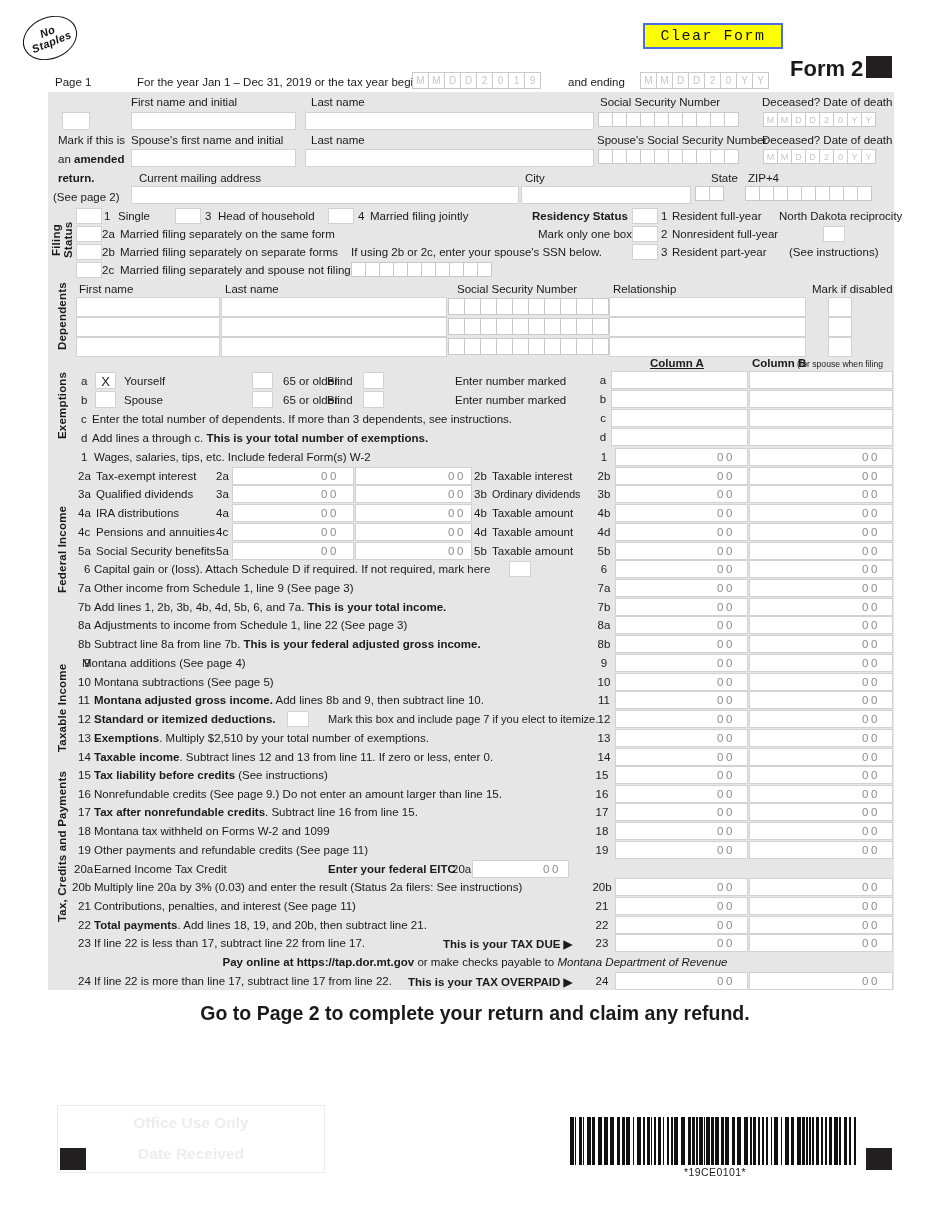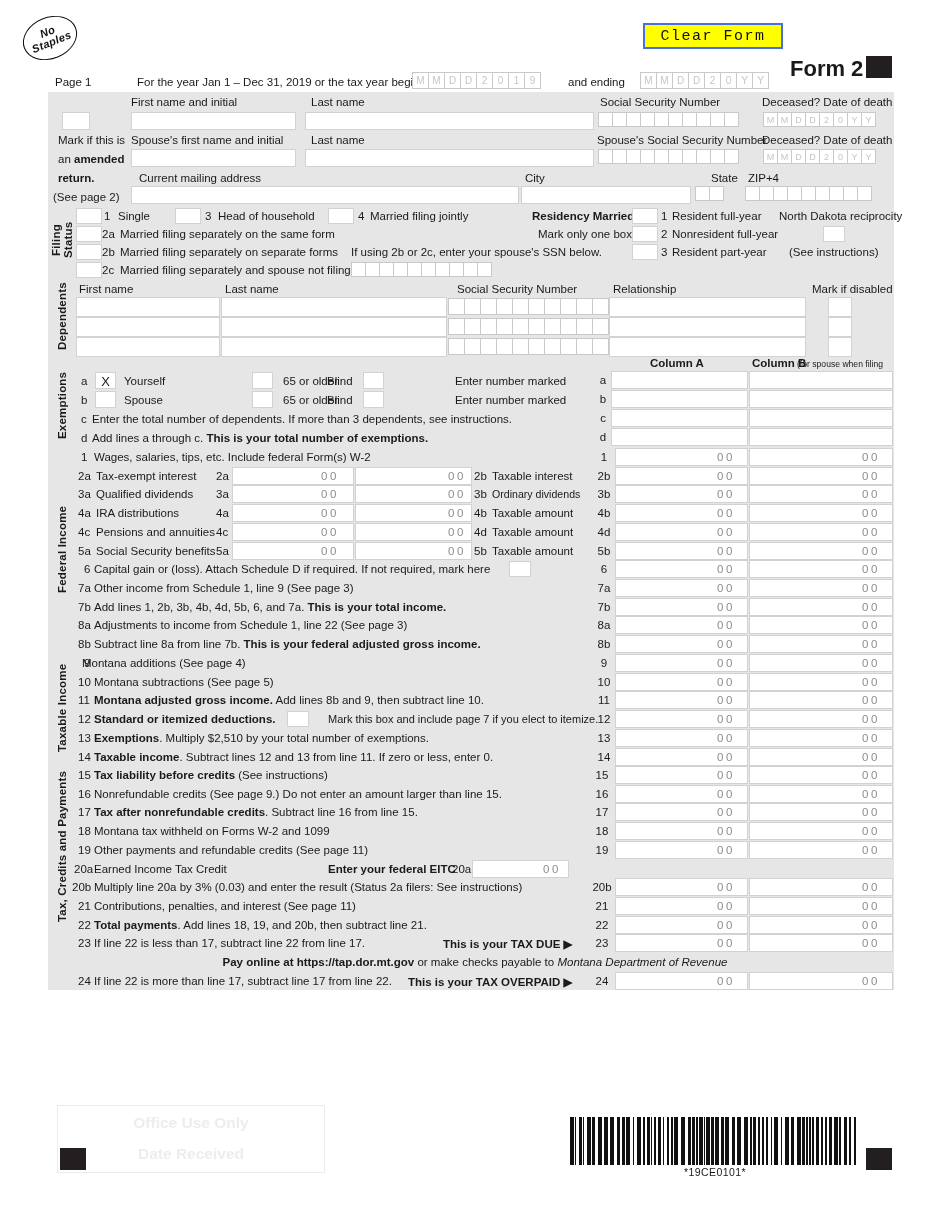--- a/index.html
+++ b/index.html
@@ -273,21 +273,21 @@
       <div class="c"></div>
       <div class="c"></div>
       <div class="c"></div>
       <div class="c"></div>
       <div class="c"></div>
       <div class="c"></div>
       <div class="c"></div>
       <div class="c"></div>
     </div>
 
-  <div class="lbl b" style="left:532px; top:210px;">Residency Married</div>
+  <div class="lbl b" style="left:532px; top:210px;">Residency Status</div>
   <div class="lbl" style="left:538px; top:228px;">Mark only one box.</div>
 
   <div class="wfield" style="left:632px; top:208px; width:26px; height:16px;"></div>
   <div class="lbl" style="left:661px; top:210px;">1</div>
   <div class="lbl" style="left:672px; top:210px;">Resident full-year</div>
 
   <div class="wfield" style="left:632px; top:226px; width:26px; height:16px;"></div>
   <div class="lbl" style="left:661px; top:228px;">2</div>
   <div class="lbl" style="left:672px; top:228px;">Nonresident full-year</div>
 
@@ -349,21 +349,21 @@
         <div class="c"></div>
         <div class="c"></div>
         <div class="c"></div>
         <div class="c"></div>
         <div class="c"></div>
       </div>
       <div class="wfield" style="left:609px; top:337px; width:197px; height:20px;"></div>
       <div class="wfield" style="left:828px; top:337px; width:24px; height:20px;"></div>
     </div>
 
-  <div class="lbl b" style="left:650px; top:357px;">Column A</div>
+  <div class="lbl b" style="left:650px; top:357px;text-decoration:underline;">Column A</div>
   <div class="lbl b" style="left:752px; top:357px;">Column B</div>
   <div class="lbl xs" style="left:797px; top:359px;">(for spouse when filing</div>
   <div class="lbl xs" style="left:758px; top:375px;">separately using filing status 2a)</div>
 
   <div class="vtab" style="left:52px; top:368px; width:20px; height:74px;">Exemptions</div>
 
   <div class="lbl" style="left:81px; top:375px;">a</div>
   <div class="cbox mark" style="left:95px; top:372px; width:21px; height:17px; padding-top:2px;">X</div>
   <div class="lbl" style="left:124px; top:375px;text-align:right;">Yourself</div>
   <div class="cbox" style="left:252px; top:372px; width:21px; height:17px;"></div>
@@ -643,20 +643,21 @@
       <div class="lbl" style="left:78px; top:974.7px;">24</div>
       <div class="lbl" style="left:94px; top:974.7px;">If line 22 is more than line 17, subtract line 17 from line 22.</div>
       <div class="lbl b" style="left:408px; top:974.7px;">This is your TAX OVERPAID ▶</div>
       <div class="numlbl" style="left:590px; top:974.7px; width:24px;">24</div>
       <div class="wfield" style="left:615px; top:971.7px; width:133px; height:18px;"></div>
       <div class="amt00" style="left:717px; top:974.7px;">00</div>
       <div class="wfield" style="left:749px; top:971.7px; width:144px; height:18px;"></div>
       <div class="amt00" style="left:862px; top:974.7px;">00</div>
     </div>
 
+  <div class="go-page2">Go to Page 2 to complete your return and claim any refund.</div>
 
   <div class="office-box"></div>
   <div class="office-txt" style="top:1114px;">Office Use Only</div>
   <div class="office-txt" style="top:1145px;">Date Received</div>
   <div class="blk-sq-bl"></div>
   <div class="blk-sq-br"></div>
 
   <div class="barcode" id="barcode">
       <i style="width: 4px;"></i>
       <i style="width: 1px; background: transparent;"></i>

